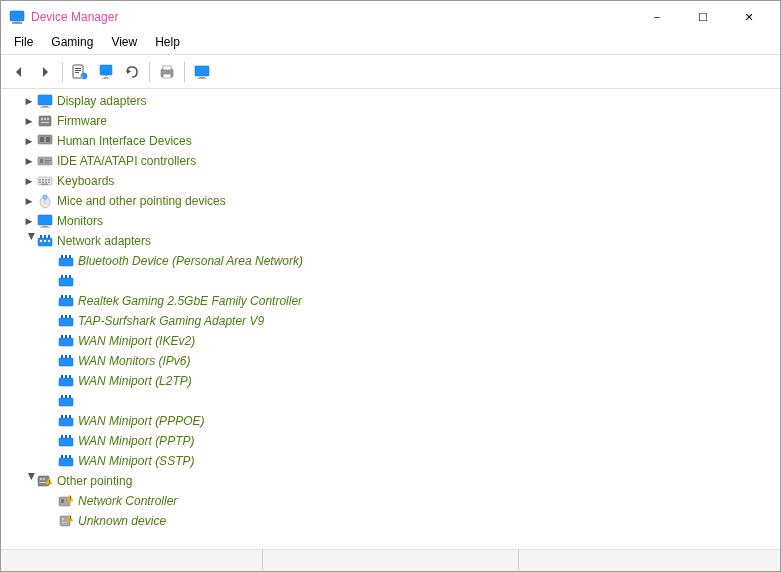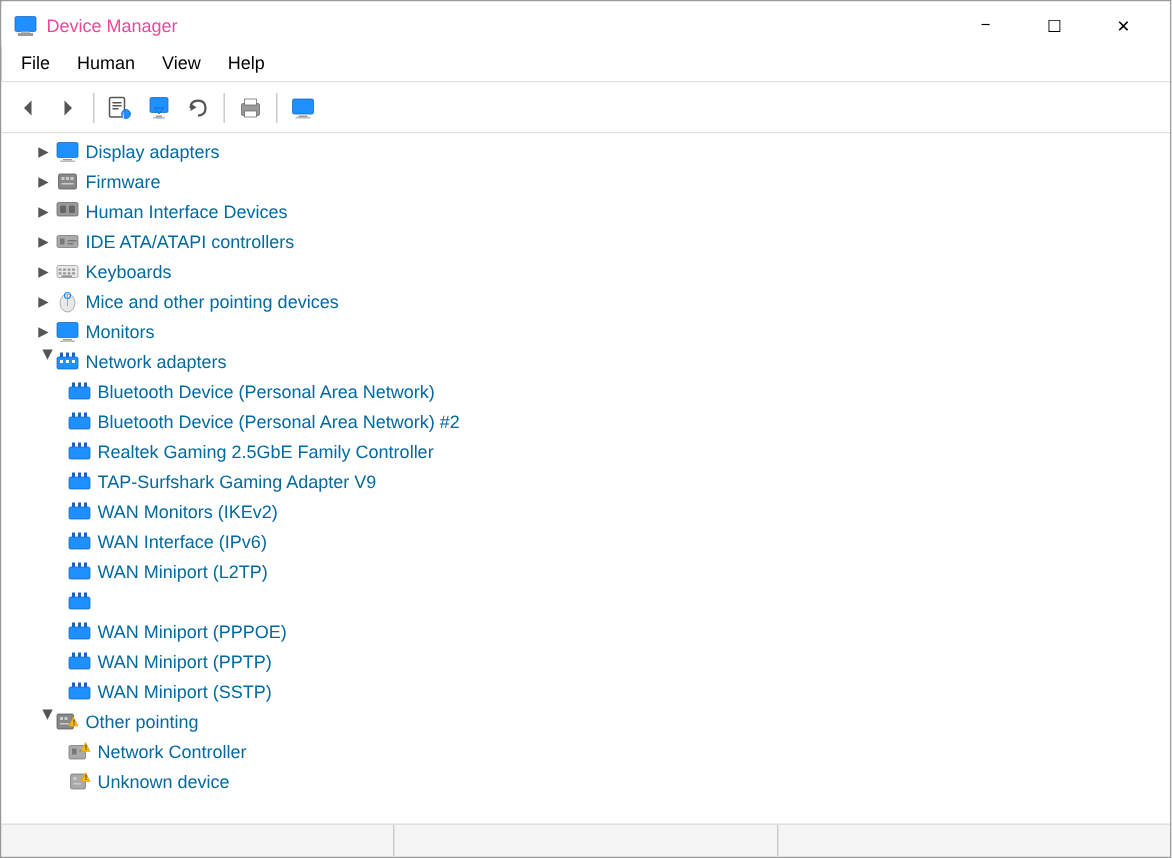--- a/index.html
+++ b/index.html
@@ -130,24 +130,24 @@
       height: 16px;
       flex-shrink: 0;
       margin-right: 4px;
       display: flex;
       align-items: center;
       justify-content: center;
       font-size: 13px;
     }
     .item-label {
       font-size: 12px;
-      color: #0369a1;
+      color: #4d7c0f;
     }
     .indent1 { padding-left: 20px; }
-    .indent2 { padding-left: 28px; }
+    .indent2 { padding-left: 41px; font-style: italic; }
     .status-bar {
       height: 22px;
       border-top: 1px solid #e0e0e0;
       background: #f5f5f5;
       display: flex;
       align-items: center;
       padding: 0 6px;
     }
     .status-section {
       flex: 1;
@@ -180,21 +180,21 @@
     </div>
     <div class="title-controls">
       <button class="title-btn">−</button>
       <button class="title-btn">☐</button>
       <button class="title-btn close">✕</button>
     </div>
   </div>
 
   <div class="menu-bar">
     <span class="menu-item">File</span>
-    <span class="menu-item">Human</span>
+    <span class="menu-item">Gaming</span>
     <span class="menu-item">View</span>
     <span class="menu-item">Help</span>
   </div>
 
   <div class="toolbar">
     <button class="toolbar-btn">
       <svg width="14" height="14" viewBox="0 0 14 14">
           <polygon points="9,2 4,7 9,12" fill="#555"></polygon>
         </svg>
     </button>
@@ -374,21 +374,20 @@
     <div class="tree-item indent2">
       <span class="expand-placeholder"></span>
       <span class="item-icon">
         <svg width="16" height="16" viewBox="0 0 16 16">
             <rect x="1" y="5" width="14" height="8" rx="1" fill="#1E90FF" stroke="#1565C0" stroke-width="0.5"></rect>
             <rect x="3" y="2" width="2" height="3" fill="#1565C0"></rect>
             <rect x="7" y="2" width="2" height="3" fill="#1565C0"></rect>
             <rect x="11" y="2" width="2" height="3" fill="#1565C0"></rect>
           </svg>
       </span>
-      <span class="item-label">Bluetooth Device (Personal Area Network) #2</span>
     </div>
 
     <div class="tree-item indent2">
       <span class="expand-placeholder"></span>
       <span class="item-icon">
         <svg width="16" height="16" viewBox="0 0 16 16">
             <rect x="1" y="5" width="14" height="8" rx="1" fill="#1E90FF" stroke="#1565C0" stroke-width="0.5"></rect>
             <rect x="3" y="2" width="2" height="3" fill="#1565C0"></rect>
             <rect x="7" y="2" width="2" height="3" fill="#1565C0"></rect>
             <rect x="11" y="2" width="2" height="3" fill="#1565C0"></rect>
@@ -413,35 +412,35 @@
     <div class="tree-item indent2">
       <span class="expand-placeholder"></span>
       <span class="item-icon">
         <svg width="16" height="16" viewBox="0 0 16 16">
             <rect x="1" y="5" width="14" height="8" rx="1" fill="#1E90FF" stroke="#1565C0" stroke-width="0.5"></rect>
             <rect x="3" y="2" width="2" height="3" fill="#1565C0"></rect>
             <rect x="7" y="2" width="2" height="3" fill="#1565C0"></rect>
             <rect x="11" y="2" width="2" height="3" fill="#1565C0"></rect>
           </svg>
       </span>
-      <span class="item-label">WAN Monitors (IKEv2)</span>
-    </div>
-
-
-    <div class="tree-item indent2">
-      <span class="expand-placeholder"></span>
-      <span class="item-icon">
-        <svg width="16" height="16" viewBox="0 0 16 16">
-            <rect x="1" y="5" width="14" height="8" rx="1" fill="#1E90FF" stroke="#1565C0" stroke-width="0.5"></rect>
-            <rect x="3" y="2" width="2" height="3" fill="#1565C0"></rect>
-            <rect x="7" y="2" width="2" height="3" fill="#1565C0"></rect>
-            <rect x="11" y="2" width="2" height="3" fill="#1565C0"></rect>
-          </svg>
-      </span>
-      <span class="item-label">WAN Interface (IPv6)</span>
+      <span class="item-label">WAN Miniport (IKEv2)</span>
+    </div>
+
+
+    <div class="tree-item indent2">
+      <span class="expand-placeholder"></span>
+      <span class="item-icon">
+        <svg width="16" height="16" viewBox="0 0 16 16">
+            <rect x="1" y="5" width="14" height="8" rx="1" fill="#1E90FF" stroke="#1565C0" stroke-width="0.5"></rect>
+            <rect x="3" y="2" width="2" height="3" fill="#1565C0"></rect>
+            <rect x="7" y="2" width="2" height="3" fill="#1565C0"></rect>
+            <rect x="11" y="2" width="2" height="3" fill="#1565C0"></rect>
+          </svg>
+      </span>
+      <span class="item-label">WAN Monitors (IPv6)</span>
     </div>
 
     <div class="tree-item indent2">
       <span class="expand-placeholder"></span>
       <span class="item-icon">
         <svg width="16" height="16" viewBox="0 0 16 16">
             <rect x="1" y="5" width="14" height="8" rx="1" fill="#1E90FF" stroke="#1565C0" stroke-width="0.5"></rect>
             <rect x="3" y="2" width="2" height="3" fill="#1565C0"></rect>
             <rect x="7" y="2" width="2" height="3" fill="#1565C0"></rect>
             <rect x="11" y="2" width="2" height="3" fill="#1565C0"></rect>

